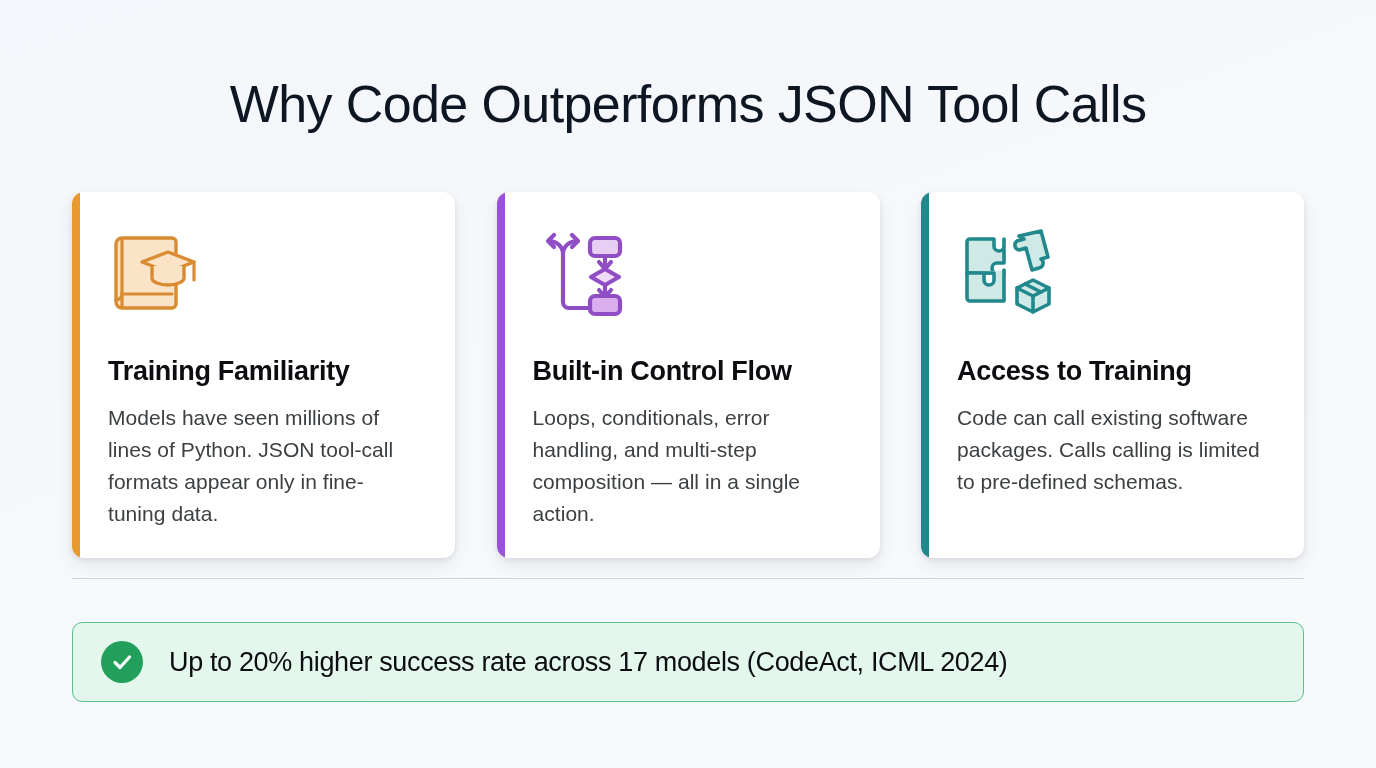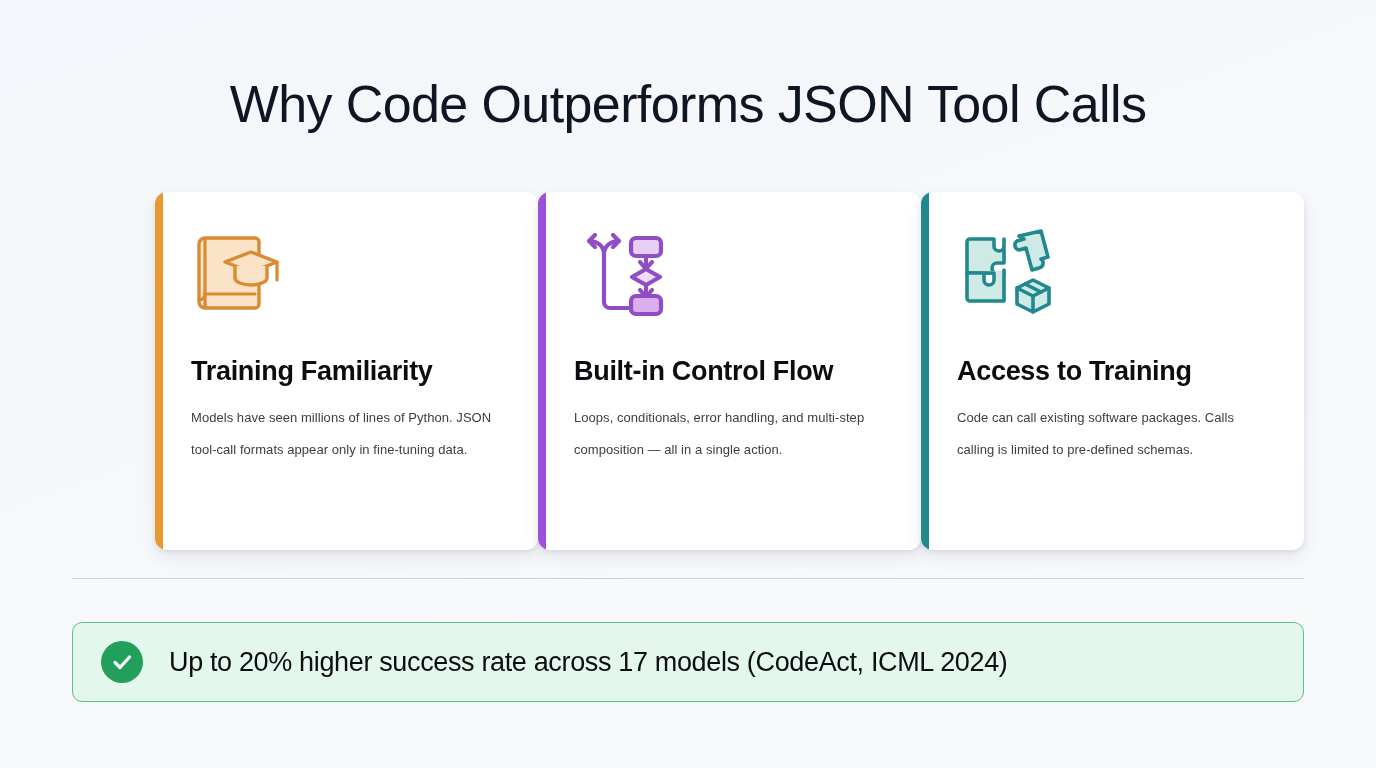--- a/index.html
+++ b/index.html
@@ -40,21 +40,21 @@
   }
 
   
   .cards {
     position: absolute;
     left: 72px;
     top: 192px;
     width: 1232px;
     display: flex;
     flex-direction: row;
-    justify-content: flex-end;
+    justify-content: space-between;
     align-items: stretch;
   }
 
   .card {
     position: relative;
     width: 383px;
     min-height: 358px;
     box-sizing: border-box;
     background: #ffffff;
     border-radius: 12px;
@@ -83,21 +83,21 @@
   .card-title {
     font-size: 27px;
     font-weight: bold;
     color: #0b0d10;
     letter-spacing: -0.3px;
     line-height: 34px;
     margin: 0 0 14px 0;
   }
 
   .card-body {
-    font-size: 13px;
+    font-size: 21px;
     color: #3c4043;
     line-height: 32px;
     letter-spacing: 0.05px;
     margin: 0;
     max-width: 312px;
   }
 
   
   .divider {
     position: absolute;

